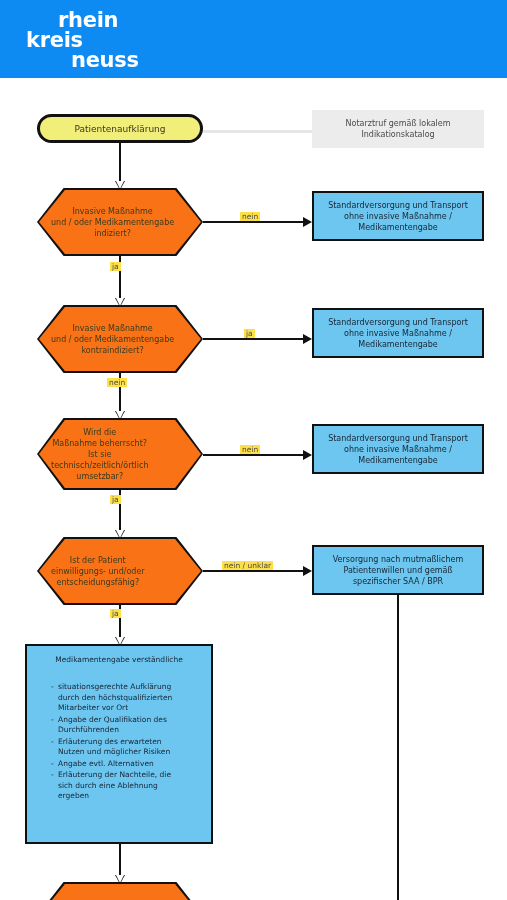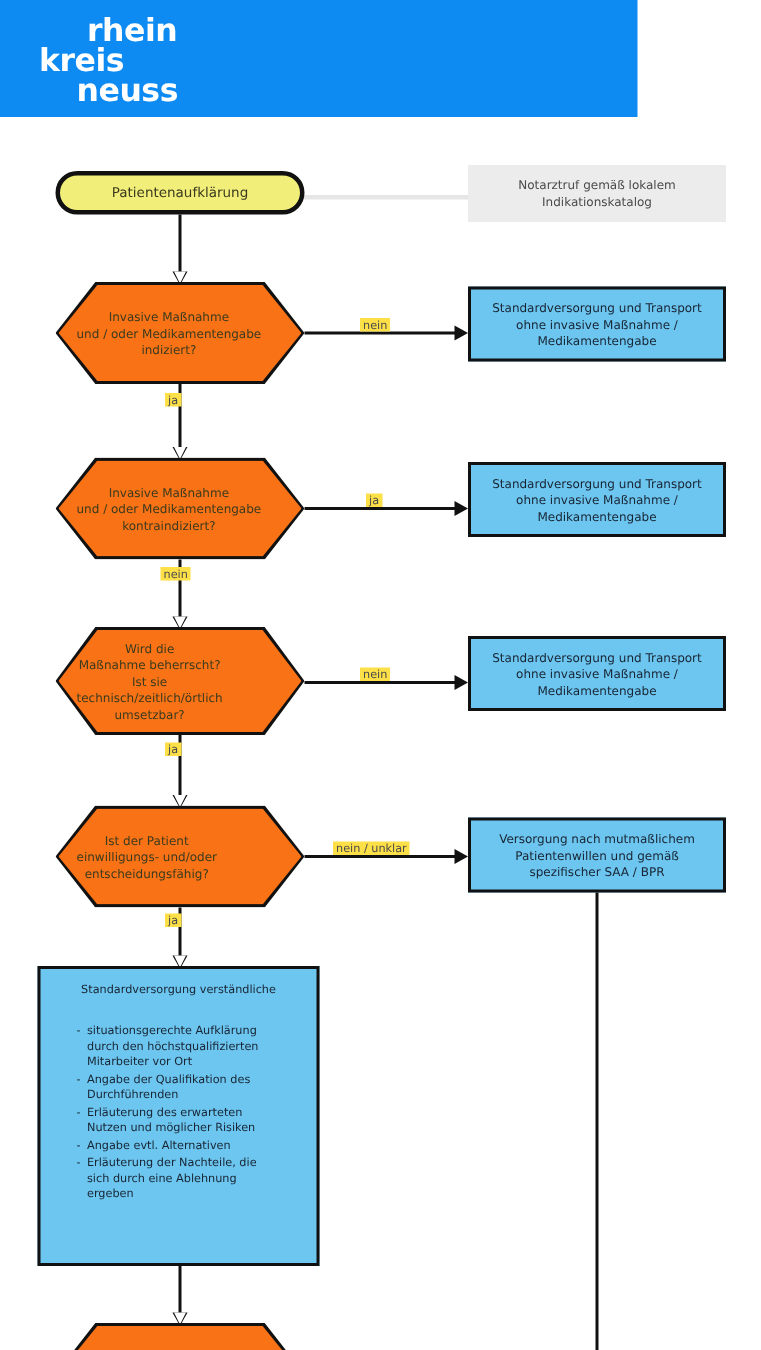--- a/index.html
+++ b/index.html
@@ -13,40 +13,40 @@
     position: relative;
     overflow: hidden;
     font-family: "DejaVu Sans", "Liberation Sans", sans-serif;
     color: #1a1a1a;
   }
 
   
   .header {
     position: absolute;
     left: 0; top: 0;
-    width: 425px;
+    width: 507px;
     height: 78px;
     background: #0d8bf2;
     overflow: hidden;
   }
   .logo {
     position: absolute;
     left: 18px; top: 8px;
     width: 140px;
     height: 64px;
     color: #ffffff;
     font-weight: bold;
     font-size: 21px;
     line-height: 20px;
     letter-spacing: -0.3px;
   }
   .logo-line { position: absolute; white-space: nowrap; }
   .logo-l1 { left: 40px; top: 2px; }
   .logo-l2 { left: 8px;  top: 22px; }
-  .logo-l3 { left: 33px; top: 42px; }
+  .logo-l3 { left: 53px; top: 42px; }
 
   .header-title {
     position: absolute;
     right: 16px; top: 24px;
     text-align: right;
     color: #ffffff;
     font-weight: bold;
     font-size: 14px;
     line-height: 19px;
   }
@@ -321,21 +321,21 @@
 
   <div class="vline" style="left:397px; top:517px; height:305px;"></div>
 
   <div class="vline" style="left:119px; top:527px; height:38px;"></div>
   <div class="edge-label" style="left:110px; top:531px;">ja</div>
   <div class="arrow-down" style="left:115px; top:559px;"></div>
   <div class="arrow-down-hollow" style="left:116px; top:559px;"></div>
 
   <div class="node infobox" style="left:25px; top:566px; width:188px; height:200px;">
     <div class="ib-title">
-      <div>Standardversorgung verständliche</div>
+      <div>Medikamentengabe verständliche</div>
     </div>
     <ul>
       <li>situationsgerechte Aufklärung durch den höchstqualifizierten Mitarbeiter vor Ort</li>
       <li>Angabe der Qualifikation des Durchführenden</li>
       <li>Erläuterung des erwarteten Nutzen und möglicher Risiken</li>
       <li>Angabe evtl. Alternativen</li>
       <li>Erläuterung der Nachteile, die sich durch eine Ablehnung ergeben</li>
     </ul>
   </div>
 

